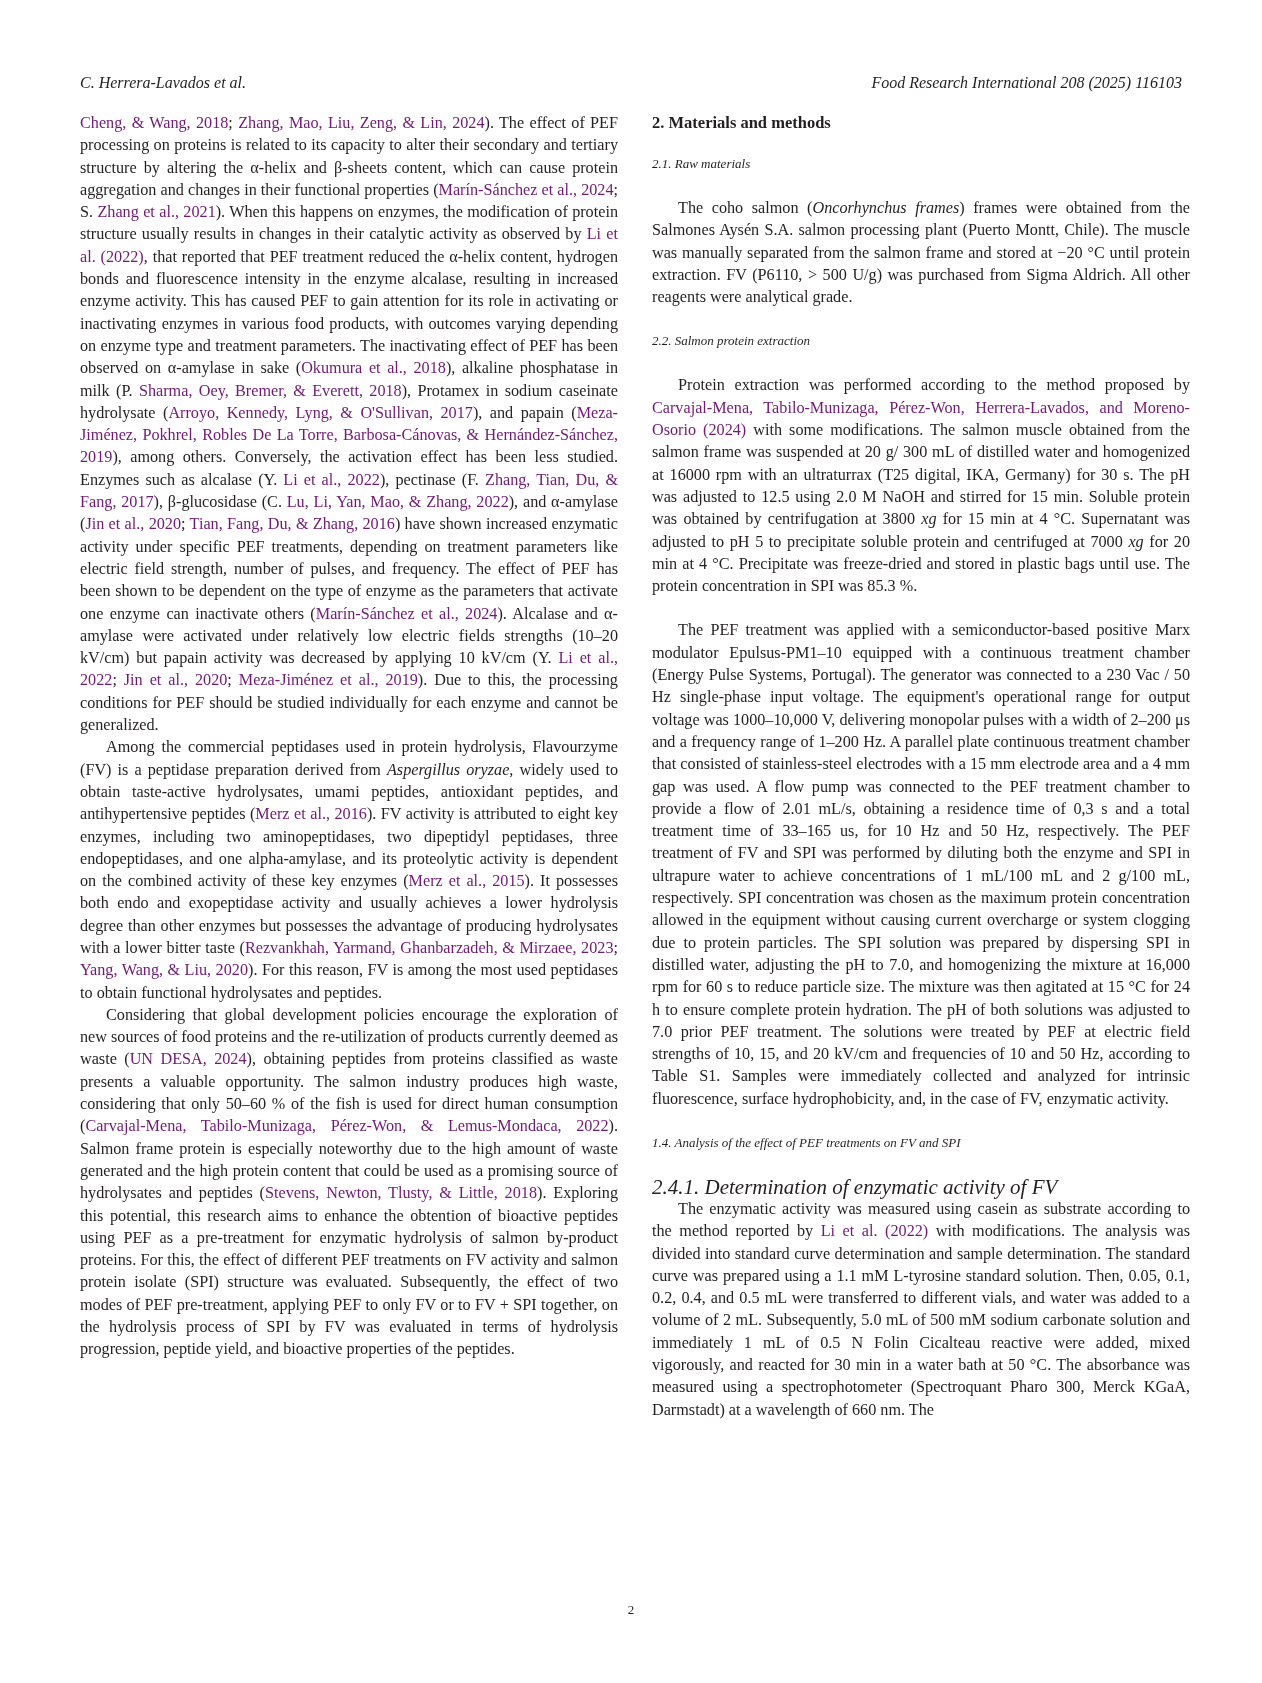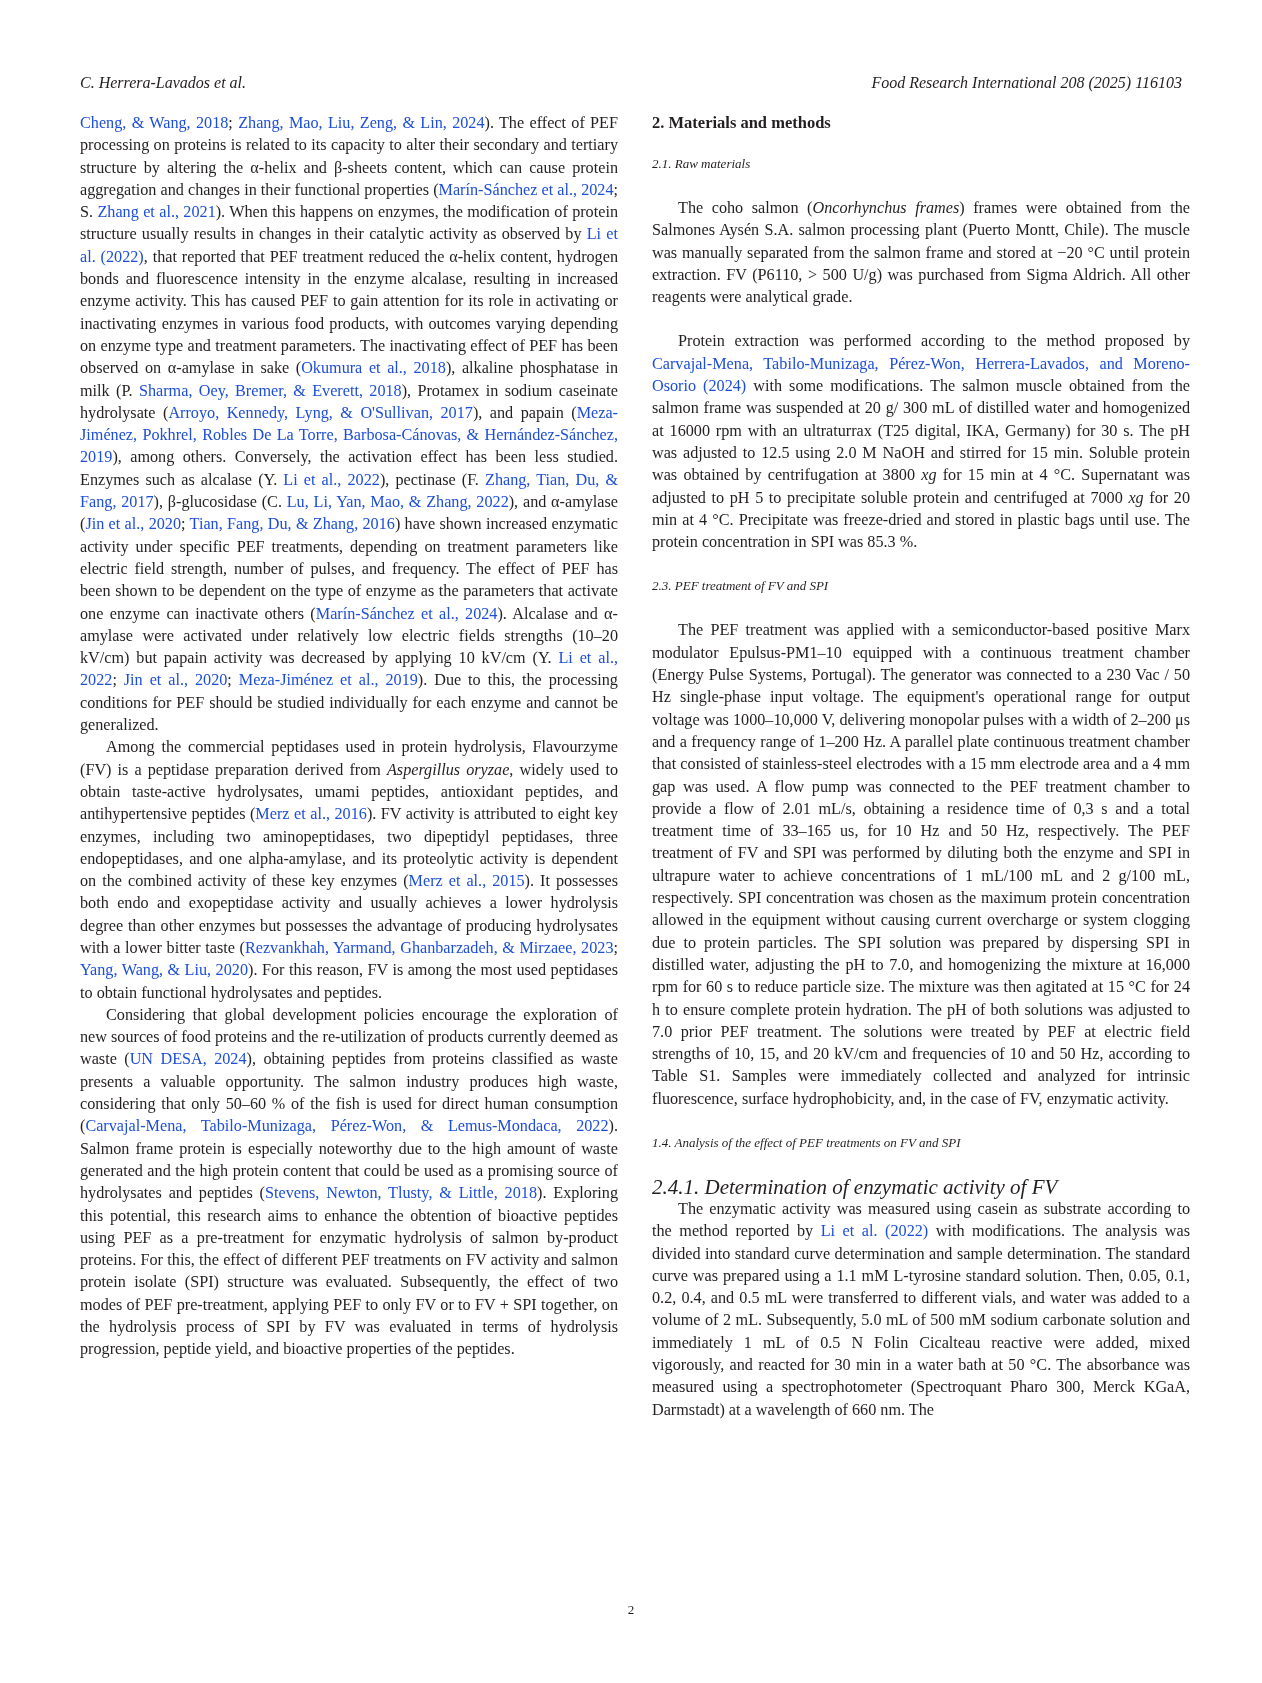--- a/index.html
+++ b/index.html
@@ -5,21 +5,21 @@
   html, body { margin: 0; padding: 0; background: #ffffff; }
   body { width: 1262px; height: 1683px; position: relative; overflow: hidden; font-family: "Liberation Serif", "DejaVu Serif", serif; color: #231f20; }
   .running-head { position: absolute; top: 74px; left: 80px; right: 80px; height: 18px; font-size: 16px; font-style: italic; }
   .running-head .left { position: absolute; left: 0; top: 0; }
   .running-head .right { position: absolute; right: 0; top: 0; }
   .col { position: absolute; top: 112px; width: 538px; font-size: 16.2px; line-height: 22.3px; text-align: justify; hyphens: auto; }
   .col-left { left: 80px; }
   .col-right { left: 652px; }
   p { margin: 0; }
   p.indent { text-indent: 26px; }
-  .cite { color: #1d4ed8; }
+  .cite { color: #701a75; }
   .sec-h { font-weight: bold; font-size: 16.5px; margin: 0 0 19px 0; line-height: 22px; }
   .sub-h { font-style: italic; font-size: 13px; margin: 0 0 22px 0; line-height: 22px; }
   .subsub-h { font-style: italic; font-size: 21px; margin: 0; line-height: 22px; }
   .gap { height: 22px; }
   .page-num { position: absolute; top: 1602px; left: 0; width: 1262px; text-align: center; font-size: 13px; }
   em { font-style: italic; }
 </style>
 </head>
 <body>
 
@@ -36,24 +36,24 @@
   <p class="indent"><span>Considering that global development policies encourage the exploration of new sources of food proteins and the re-utilization of products currently deemed as waste (</span><a class="cite">UN DESA, 2024</a><span>), obtaining peptides from proteins classified as waste presents a valuable opportunity. The salmon industry produces high waste, considering that only 50–60 % of the fish is used for direct human consumption (</span><a class="cite">Carvajal-Mena, Tabilo-Munizaga, Pérez-Won, &amp; Lemus-Mondaca, 2022</a><span>). Salmon frame protein is especially noteworthy due to the high amount of waste generated and the high protein content that could be used as a promising source of hydrolysates and peptides (</span><a class="cite">Stevens, Newton, Tlusty, &amp; Little, 2018</a><span>). Exploring this potential, this research aims to enhance the obtention of bioactive peptides using PEF as a pre-treatment for enzymatic hydrolysis of salmon by-product proteins. For this, the effect of different PEF treatments on FV activity and salmon protein isolate (SPI) structure was evaluated. Subsequently, the effect of two modes of PEF pre-treatment, applying PEF to only FV or to FV + SPI together, on the hydrolysis process of SPI by FV was evaluated in terms of hydrolysis progression, peptide yield, and bioactive properties of the peptides.</span></p>
 </div>
 
 <div class="col col-right">
   <div class="sec-h">2.  Materials and methods</div>
 
   <div class="sub-h">2.1.  Raw materials</div>
   <p class="indent"><span>The coho salmon (</span><em>Oncorhynchus frames</em><span>) frames were obtained from the Salmones Aysén S.A. salmon processing plant (Puerto Montt, Chile). The muscle was manually separated from the salmon frame and stored at −20 °C until protein extraction. FV (P6110, &gt; 500 U/g) was purchased from Sigma Aldrich. All other reagents were analytical grade.</span></p>
   <div class="gap"></div>
 
+  <div class="sub-h">2.2.  Salmon protein extraction</div>
   <p class="indent"><span>Protein extraction was performed according to the method proposed by </span><a class="cite">Carvajal-Mena, Tabilo-Munizaga, Pérez-Won, Herrera-Lavados, and Moreno-Osorio (2024)</a><span> with some modifications. The salmon muscle obtained from the salmon frame was suspended at 20 g/ 300 mL of distilled water and homogenized at 16000 rpm with an ultraturrax (T25 digital, IKA, Germany) for 30 s. The pH was adjusted to 12.5 using 2.0 M NaOH and stirred for 15 min. Soluble protein was obtained by centrifugation at 3800 </span><em>xg</em><span> for 15 min at 4 °C. Supernatant was adjusted to pH 5 to precipitate soluble protein and centrifuged at 7000 </span><em>xg</em><span> for 20 min at 4 °C. Precipitate was freeze-dried and stored in plastic bags until use. The protein concentration in SPI was 85.3 %.</span></p>
   <div class="gap"></div>
 
-  <div class="sub-h">2.3.  PEF treatment of FV and SPI</div>
   <p class="indent">The PEF treatment was applied with a semiconductor-based positive Marx modulator Epulsus-PM1–10 equipped with a continuous treatment chamber (Energy Pulse Systems, Portugal). The generator was connected to a 230 Vac / 50 Hz single-phase input voltage. The equipment's operational range for output voltage was 1000–10,000 V, delivering monopolar pulses with a width of 2–200 μs and a frequency range of 1–200 Hz. A parallel plate continuous treatment chamber that consisted of stainless-steel electrodes with a 15 mm electrode area and a 4 mm gap was used. A flow pump was connected to the PEF treatment chamber to provide a flow of 2.01 mL/s, obtaining a residence time of 0,3 s and a total treatment time of 33–165 us, for 10 Hz and 50 Hz, respectively. The PEF treatment of FV and SPI was performed by diluting both the enzyme and SPI in ultrapure water to achieve concentrations of 1 mL/100 mL and 2 g/100 mL, respectively. SPI concentration was chosen as the maximum protein concentration allowed in the equipment without causing current overcharge or system clogging due to protein particles. The SPI solution was prepared by dispersing SPI in distilled water, adjusting the pH to 7.0, and homogenizing the mixture at 16,000 rpm for 60 s to reduce particle size. The mixture was then agitated at 15 °C for 24 h to ensure complete protein hydration. The pH of both solutions was adjusted to 7.0 prior PEF treatment. The solutions were treated by PEF at electric field strengths of 10, 15, and 20 kV/cm and frequencies of 10 and 50 Hz, according to Table S1. Samples were immediately collected and analyzed for intrinsic fluorescence, surface hydrophobicity, and, in the case of FV, enzymatic activity.</p>
   <div class="gap"></div>
 
   <div class="sub-h">1.4.  Analysis of the effect of PEF treatments on FV and SPI</div>
 
   <div class="subsub-h">2.4.1.  Determination of enzymatic activity of FV</div>
   <p class="indent"><span>The enzymatic activity was measured using casein as substrate according to the method reported by </span><a class="cite">Li et al. (2022)</a><span> with modifications. The analysis was divided into standard curve determination and sample determination. The standard curve was prepared using a 1.1 mM L-tyrosine standard solution. Then, 0.05, 0.1, 0.2, 0.4, and 0.5 mL were transferred to different vials, and water was added to a volume of 2 mL. Subsequently, 5.0 mL of 500 mM sodium carbonate solution and immediately 1 mL of 0.5 N Folin Cicalteau reactive were added, mixed vigorously, and reacted for 30 min in a water bath at 50 °C. The absorbance was measured using a spectrophotometer (Spectroquant Pharo 300, Merck KGaA, Darmstadt) at a wavelength of 660 nm. The</span></p>
 </div>
 
 <div class="page-num">2</div>

